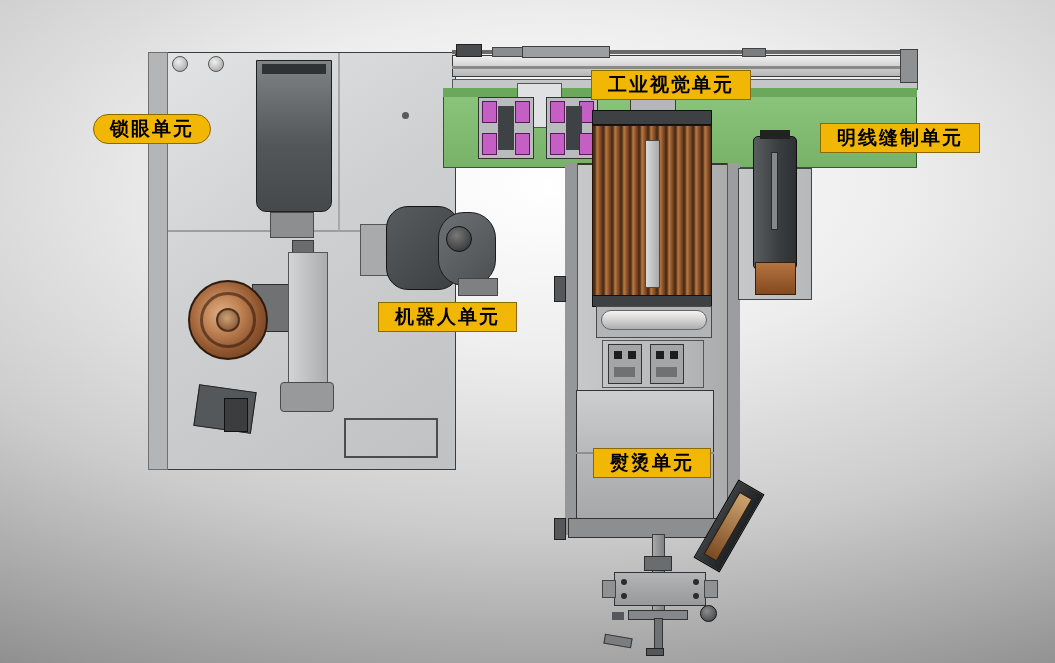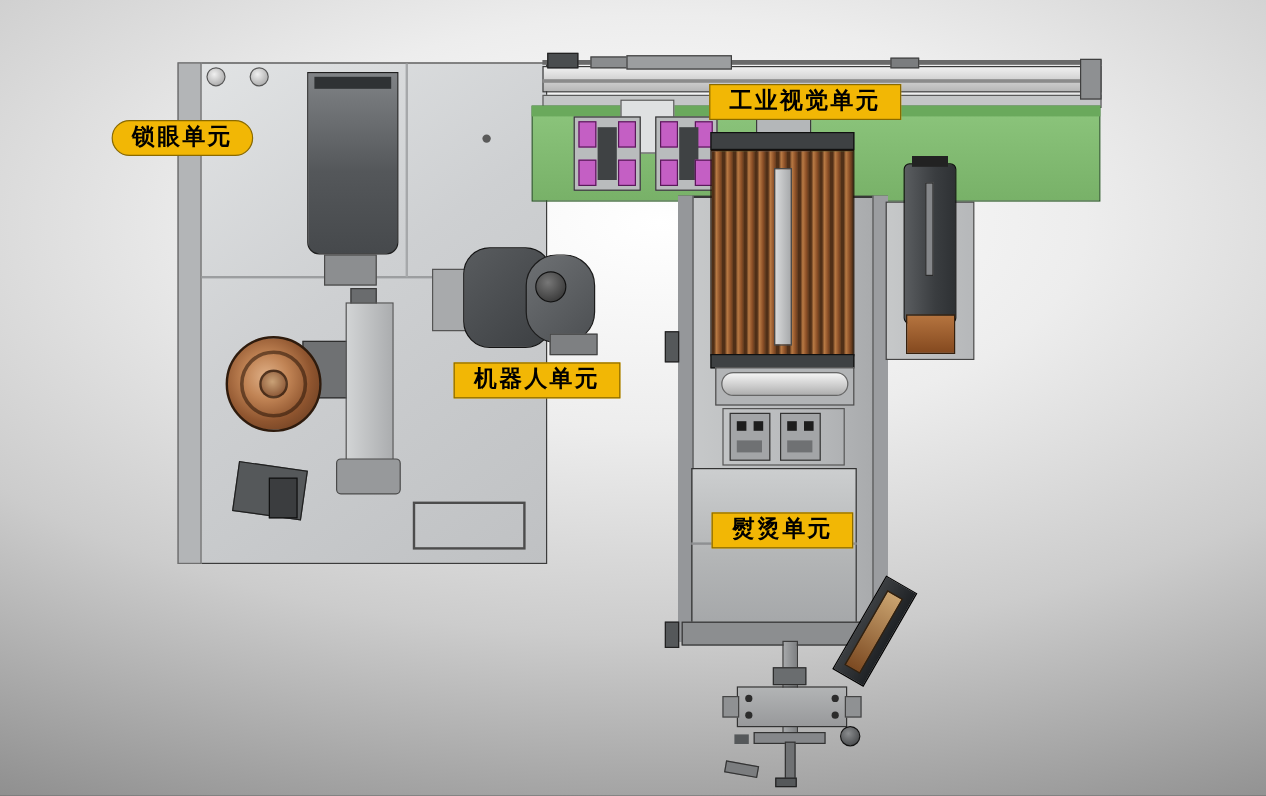--- a/index.html
+++ b/index.html
@@ -114,26 +114,26 @@
   #tiny3{left:646px;top:648px;width:18px;height:8px;background:#55585a;border:1px solid #222;}
 
   
   .label{
     position:absolute;z-index:10;white-space:nowrap;
     background:var(--label-bg,#f2b705);color:var(--label-text,#000);
     border:1px solid var(--label-border,#8a6a00);
     font-weight:bold;font-size:19px;line-height:22px;letter-spacing:2px;
     padding:3px 16px;
   }
-  #lbl-buttonhole{left:93px;top:100px;border-radius:15px;}
+  #lbl-buttonhole{left:93px;top:114px;border-radius:15px;}
   #lbl-vision{left:591px;top:70px;}
   #lbl-topstitch{left:820px;top:123px;}
   #lbl-robot{left:378px;top:302px;}
   #lbl-button-attach{left:97px;top:354px;}
-  #lbl-ironing{left:593px;top:427px;}
+  #lbl-ironing{left:593px;top:448px;}
 </style>
 </head>
 <body style="--label-bg: #f2b705; --label-border: #8a6a00; --label-text: #000000; --deck-green: #8cc57c; --copper: #b5743f; --machine-gray: #c9cbcc;">
 
 <div id="canvas">
 
   <div class="part" id="base"></div>
   <div class="part" id="base-strip"></div>
   <div class="part" id="seam-h"></div>
   <div class="part" id="seam-v"></div>
@@ -240,16 +240,17 @@
   <div class="part" id="wing-r"></div>
   <div class="part" id="foot-bar"></div>
   <div class="part" id="foot-stem"></div>
   <div class="part" id="knob"></div>
   <div class="part" id="tiny1"></div>
   <div class="part" id="tiny2"></div>
   <div class="part" id="tiny3"></div>
 
   <div class="label" id="lbl-buttonhole">锁眼单元</div>
   <div class="label" id="lbl-vision">工业视觉单元</div>
+  <div class="label" id="lbl-topstitch">明线缝制单元</div>
   <div class="label" id="lbl-robot">机器人单元</div>
   <div class="label" id="lbl-ironing">熨烫单元</div>
 
 </div>
 
 </body></html>

